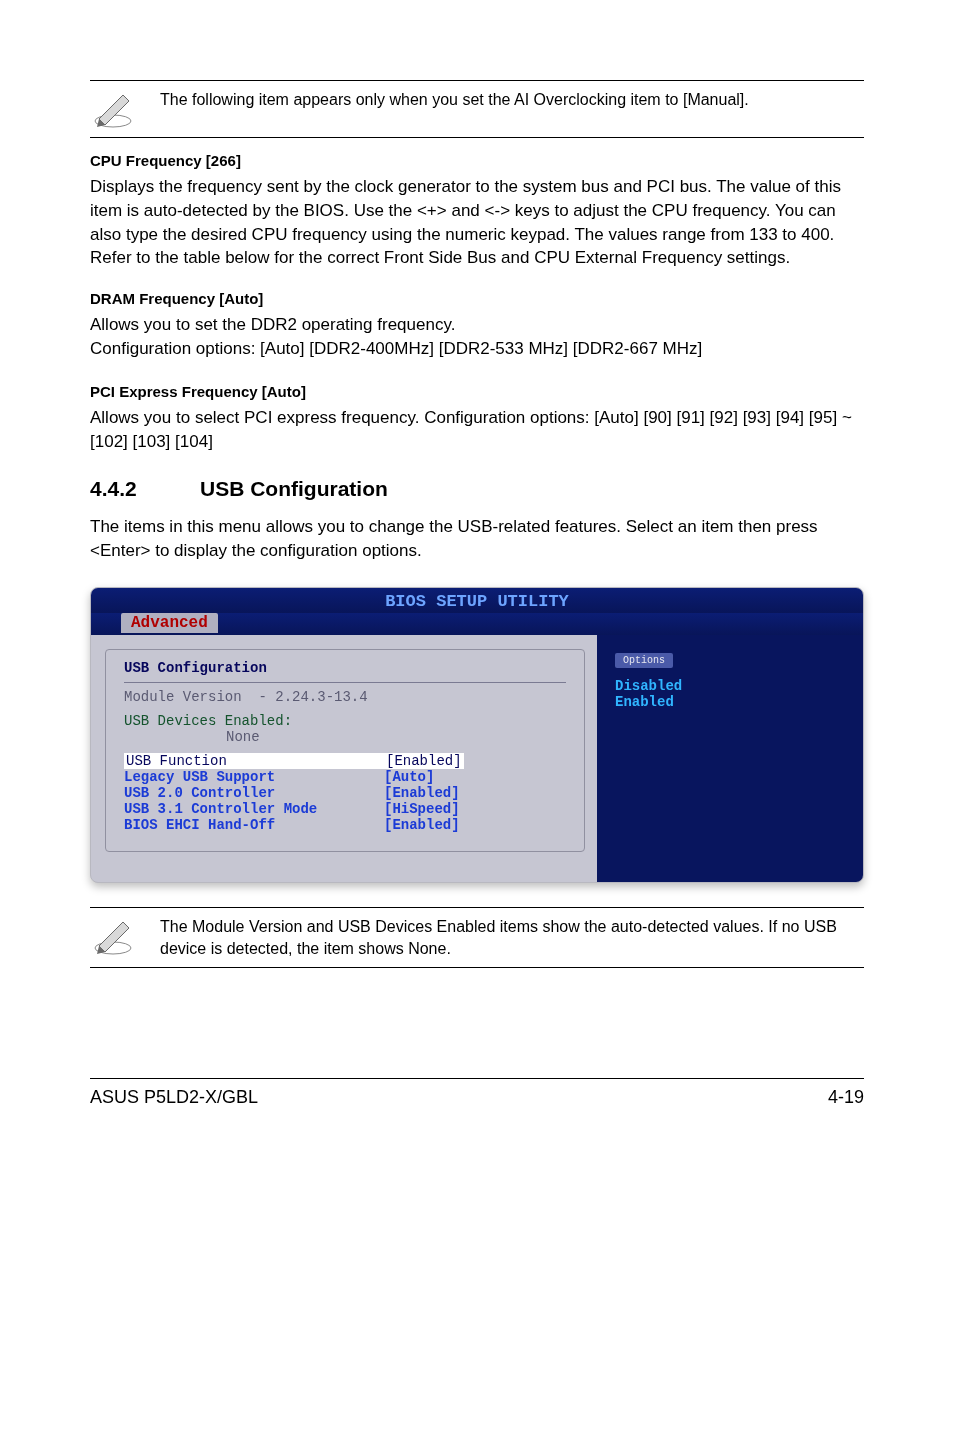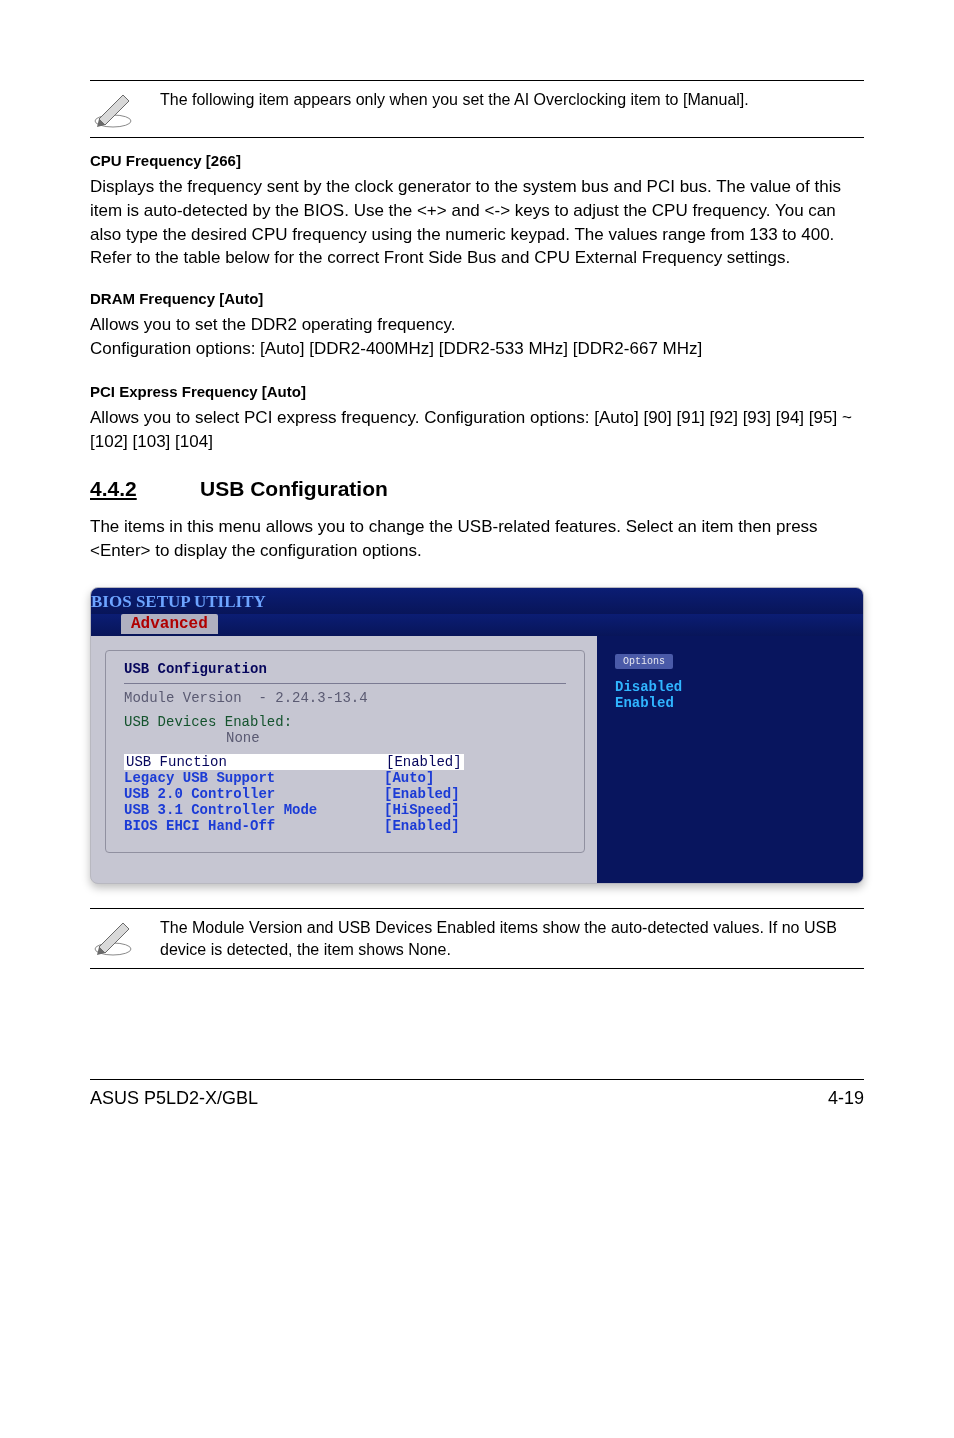--- a/index.html
+++ b/index.html
@@ -4,23 +4,23 @@
 <style>
   * { box-sizing: border-box; margin: 0; padding: 0; }
   html, body { width: 954px; font-family: Arial, Helvetica, sans-serif; background: #fff; color: #000; }
   .page { padding: 80px 90px 40px 90px; }
   .note-row { display: flex; gap: 20px; align-items: flex-start; border-top: 1px solid #000; border-bottom: 1px solid #000; padding: 8px 0; margin-bottom: 14px; justify-content: center; }
   .note-row .icon-cell { width: 50px; display:flex; justify-content:center; }
   .note-row .text-cell { flex:1; font-size: 16px; line-height: 1.35; }
   h2.item-heading { font-size: 15px; font-weight: bold; margin-top: 6px; margin-bottom: 6px; }
   p.body { font-size: 17px; line-height: 1.4; margin-bottom: 20px; }
   h2.section-heading { font-size: 21px; font-weight: bold; margin-top: 24px; margin-bottom: 14px; }
-  .section-num { display:inline-block; width: 110px; text-decoration: underline; }
+  .section-num { display:inline-block; width: 110px; }
   .bios-box { margin: 24px 0 24px 0; border-radius: 8px; overflow: hidden; box-shadow: 0 4px 8px rgba(0,0,0,0.25); border: 1px solid #b8b8c0; background:#c6c6d2; }
-  .bios-titlebar { background: linear-gradient(#0b1d74, #081559); color: #6da4ff; padding: 4px 0 2px 0; font-family: Liberation Serif, serif; font-size: 17px; font-weight: bold; }
+  .bios-titlebar { background: linear-gradient(#0b1d74, #081559); color: #6da4ff; text-align: center; padding: 4px 0 2px 0; font-family: Liberation Mono, monospace; font-size: 17px; font-weight: bold; }
   .bios-tabbar { background: linear-gradient(#0b1d74, #081559); padding: 0 0 2px 30px; font-family: "Courier New", monospace; }
   .bios-tab { display:inline-block; background:#b0b0c0; color:#b00000; padding: 1px 10px; font-size: 16px; font-weight: bold; border-radius: 2px 2px 0 0; }
   .bios-body { display:flex; font-family: "Courier New", monospace; font-size: 14px; }
   .bios-left { flex: 2.2; padding: 14px 0 30px 0; }
   .bios-left-inner { border: 1px solid #9090a0; margin: 0 12px 0 14px; border-radius: 4px; background: #c6c6d2; padding-bottom: 18px; }
   .bios-left-inner .line { padding: 0 18px; white-space: pre; }
   .title-line { color:#06065c; font-weight: bold; padding: 10px 18px 4px 18px; }
   .divider { border-top: 1px solid #7a7a92; margin: 2px 18px 6px 18px; }
   .grey-text { color:#5a5a72; }
   .darkblue-text { color:#14532d; font-weight: normal; }

